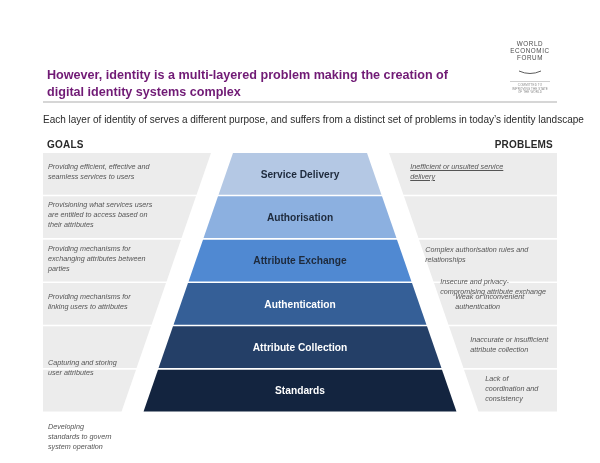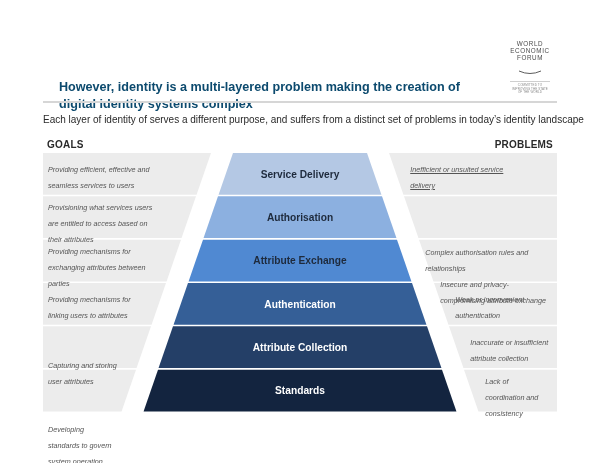--- a/index.html
+++ b/index.html
@@ -1,29 +1,29 @@
 <!DOCTYPE html>
 <html><head>
 <meta charset="utf-8">
 <style>
   html, body { margin: 0; padding: 0; background: #ffffff; }
   body { width: 600px; height: 463px; position: relative; overflow: hidden; font-family: "Liberation Sans", "DejaVu Sans", sans-serif; }
-  .title { position: absolute; left: 47px; top: 67px; width: 440px; font-size: 12.6px; font-weight: bold; color: #0c4a6e; line-height: 17px; margin: 12px; }
+  .title { position: absolute; left: 47px; top: 67px; width: 440px; font-size: 12.6px; font-weight: bold; color: #701a75; line-height: 17px; margin: 0; }
   .divider { position: absolute; left: 43px; top: 101px; width: 514px; height: 2px; background: #d6d6d6; }
   .subtitle { position: absolute; left: 43px; top: 114px; font-size: 10px; color: #2a2a2a; white-space: nowrap; }
   .col-head { position: absolute; top: 139px; font-size: 10px; font-weight: bold; color: #2a2a2a; letter-spacing: 0.2px; }
   .col-head.goals { left: 47px; }
   .col-head.problems { right: 47px; }
   .logo { position: absolute; left: 500px; top: 40px; width: 60px; height: 52px; text-align: center; }
   .logo .wl { font-size: 6.3px; letter-spacing: 0.6px; color: #4a4a4a; line-height: 7px; }
   .logo .swoosh { width: 26px; height: 5px; margin: 0 auto; }
   .logo .tag { font-size: 3px; color: #8a8a8a; line-height: 3.6px; letter-spacing: 0.1px; margin-top: 2px; border-top: 1px solid #cfcfcf; padding-top: 2px; width: 40px; margin-left: auto; margin-right: auto;}
   svg.diagram { position: absolute; left: 0; top: 0; width: 600px; height: 463px; }
   .layer-label { font-family: "Liberation Sans", "DejaVu Sans", sans-serif; font-size: 10.2px; font-weight: bold; }
-  .side-text { position: absolute; font-size: 7.2px; font-style: italic; color: #555555; line-height: 16px; }
+  .side-text { position: absolute; font-size: 7.2px; font-style: italic; color: #555555; line-height: 10px; }
 </style>
 </head>
 <body>
 
 <h1 class="title">However, identity is a multi-layered problem making the creation of digital identity systems complex</h1>
 <div class="divider"></div>
 <div class="subtitle">Each layer of identity of serves a different purpose, and suffers from a distinct set of problems in today’s identity landscape</div>
 
 <div class="logo">
   <div class="wl">WORLD</div>

